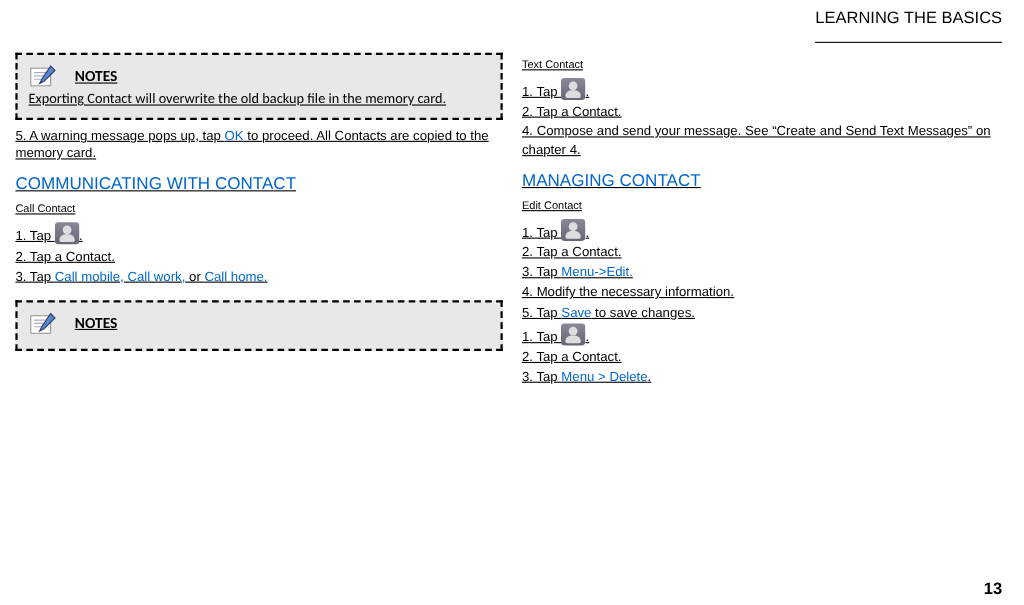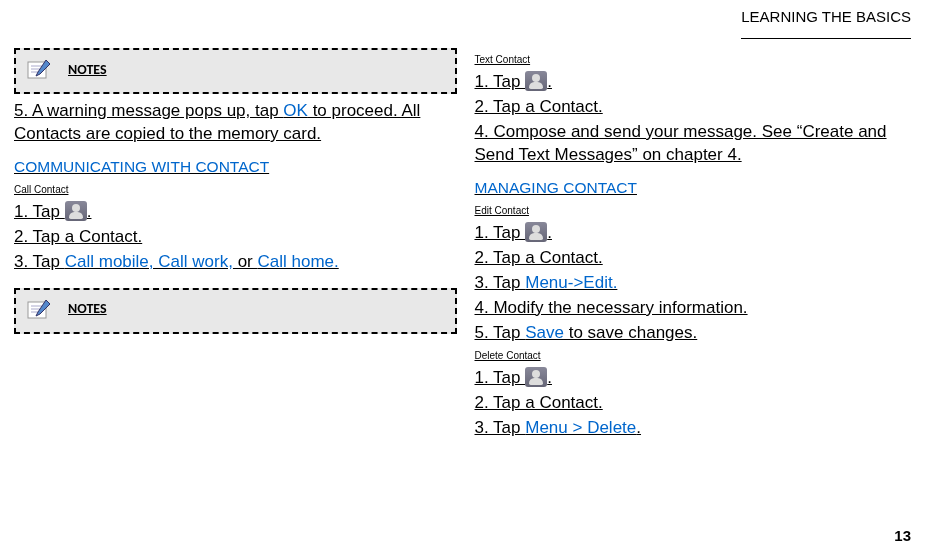--- a/index.html
+++ b/index.html
@@ -69,21 +69,21 @@
   .h2 {
     color: #0066cc;
     font-size: 15.5px;
     margin: 12px 0 8px 0;
   }
   .sub {
     font-size: 10px;
     margin: 6px 0 6px 0;
   }
   .step {
-    font-size: 17px;
+    font-size: 12px;
     margin: 2px 0;
     line-height: 1.35;
     padding-left: 0;
   }
   .step-indent {
     padding-left: 18px;
   }
   .contact-icon {
     display: inline-block;
     width: 22px;
@@ -113,66 +113,67 @@
 </style>
 </head>
 <body>
 
 <div class="header">LEARNING THE BASICS</div>
 <div class="page-num">13</div>
 
 <div class="columns">
 
   <div class="col">
+
+    <div class="note-box">
+      <div class="note-head">
+        <span class="note-icon">
+          <svg viewBox="0 0 26 22" width="26" height="22">
+            <rect x="2" y="4" width="18" height="16" fill="#fff" stroke="#999"></rect>
+            <path d="M5 8h12M5 11h12M5 14h8" stroke="#aac" stroke-width="1"></path>
+            <path d="M20 2 L24 6 L14 16 L10 18 L12 14 Z" fill="#5588cc" stroke="#336"></path>
+          </svg>
+        </span>
+        <span class="note-title">NOTES</span>
+      </div>
+      <div class="note-body">Exporting Contact will overwrite the old backup file in the memory card.</div>
+    </div>
+
+    <p class="step">
+      <span>5. A warning message pops up, tap </span><span class="link">OK</span><span> to proceed. All Contacts are copied to the memory card.</span>
+    </p>
+    <div class="step-indent" style="height:0"></div>
+
+    <p class="h2">COMMUNICATING WITH CONTACT</p>
+
+    <p class="sub">Call Contact</p>
+
+    <p class="step">
+      <span>1. Tap </span><span class="contact-icon"></span><span>.</span>
+    </p>
+    <p class="step">2. Tap a Contact.</p>
+    <p class="step">
+      <span>3. Tap </span><span class="link">Call mobile, Call work,</span><span> or </span><span class="link">Call home.</span>
+    </p>
+
+    <div style="height:12px"></div>
 
     <div class="note-box">
       <div class="note-head">
         <span class="note-icon">
           <svg viewBox="0 0 26 22" width="26" height="22">
             <rect x="2" y="4" width="18" height="16" fill="#fff" stroke="#999"></rect>
             <path d="M5 8h12M5 11h12M5 14h8" stroke="#aac" stroke-width="1"></path>
             <path d="M20 2 L24 6 L14 16 L10 18 L12 14 Z" fill="#5588cc" stroke="#336"></path>
           </svg>
         </span>
         <span class="note-title">NOTES</span>
       </div>
     </div>
 
-    <p class="step">
-      <span>5. A warning message pops up, tap </span><span class="link">OK</span><span> to proceed. All Contacts are copied to the memory card.</span>
-    </p>
-    <div class="step-indent" style="height:0"></div>
-
-    <p class="h2">COMMUNICATING WITH CONTACT</p>
-
-    <p class="sub">Call Contact</p>
-
-    <p class="step">
-      <span>1. Tap </span><span class="contact-icon"></span><span>.</span>
-    </p>
-    <p class="step">2. Tap a Contact.</p>
-    <p class="step">
-      <span>3. Tap </span><span class="link">Call mobile, Call work,</span><span> or </span><span class="link">Call home.</span>
-    </p>
-
-    <div style="height:12px"></div>
-
-    <div class="note-box">
-      <div class="note-head">
-        <span class="note-icon">
-          <svg viewBox="0 0 26 22" width="26" height="22">
-            <rect x="2" y="4" width="18" height="16" fill="#fff" stroke="#999"></rect>
-            <path d="M5 8h12M5 11h12M5 14h8" stroke="#aac" stroke-width="1"></path>
-            <path d="M20 2 L24 6 L14 16 L10 18 L12 14 Z" fill="#5588cc" stroke="#336"></path>
-          </svg>
-        </span>
-        <span class="note-title">NOTES</span>
-      </div>
-    </div>
-
   </div>
 
   <div class="col">
 
     <p class="sub">Text Contact</p>
     <p class="step">
       <span>1. Tap </span><span class="contact-icon"></span><span>.</span>
     </p>
     <p class="step">2. Tap a Contact.</p>
     <p class="step">4. Compose and send your message. See “Create and Send Text Messages” on chapter 4.</p>
@@ -185,21 +186,20 @@
     </p>
     <p class="step">2. Tap a Contact.</p>
     <p class="step">
       <span>3. Tap </span><span class="link">Menu-&gt;Edit.</span>
     </p>
     <p class="step">4. Modify the necessary information.</p>
     <p class="step">
       <span>5. Tap </span><span class="link">Save</span><span> to save changes.</span>
     </p>
 
-    <p class="sub">Delete Contact</p>
     <p class="step">
       <span>1. Tap </span><span class="contact-icon"></span><span>.</span>
     </p>
     <p class="step">2. Tap a Contact.</p>
     <p class="step">
       <span>3. Tap </span><span class="link">Menu &gt; Delete</span><span>.</span>
     </p>
 
   </div>
 </div>

